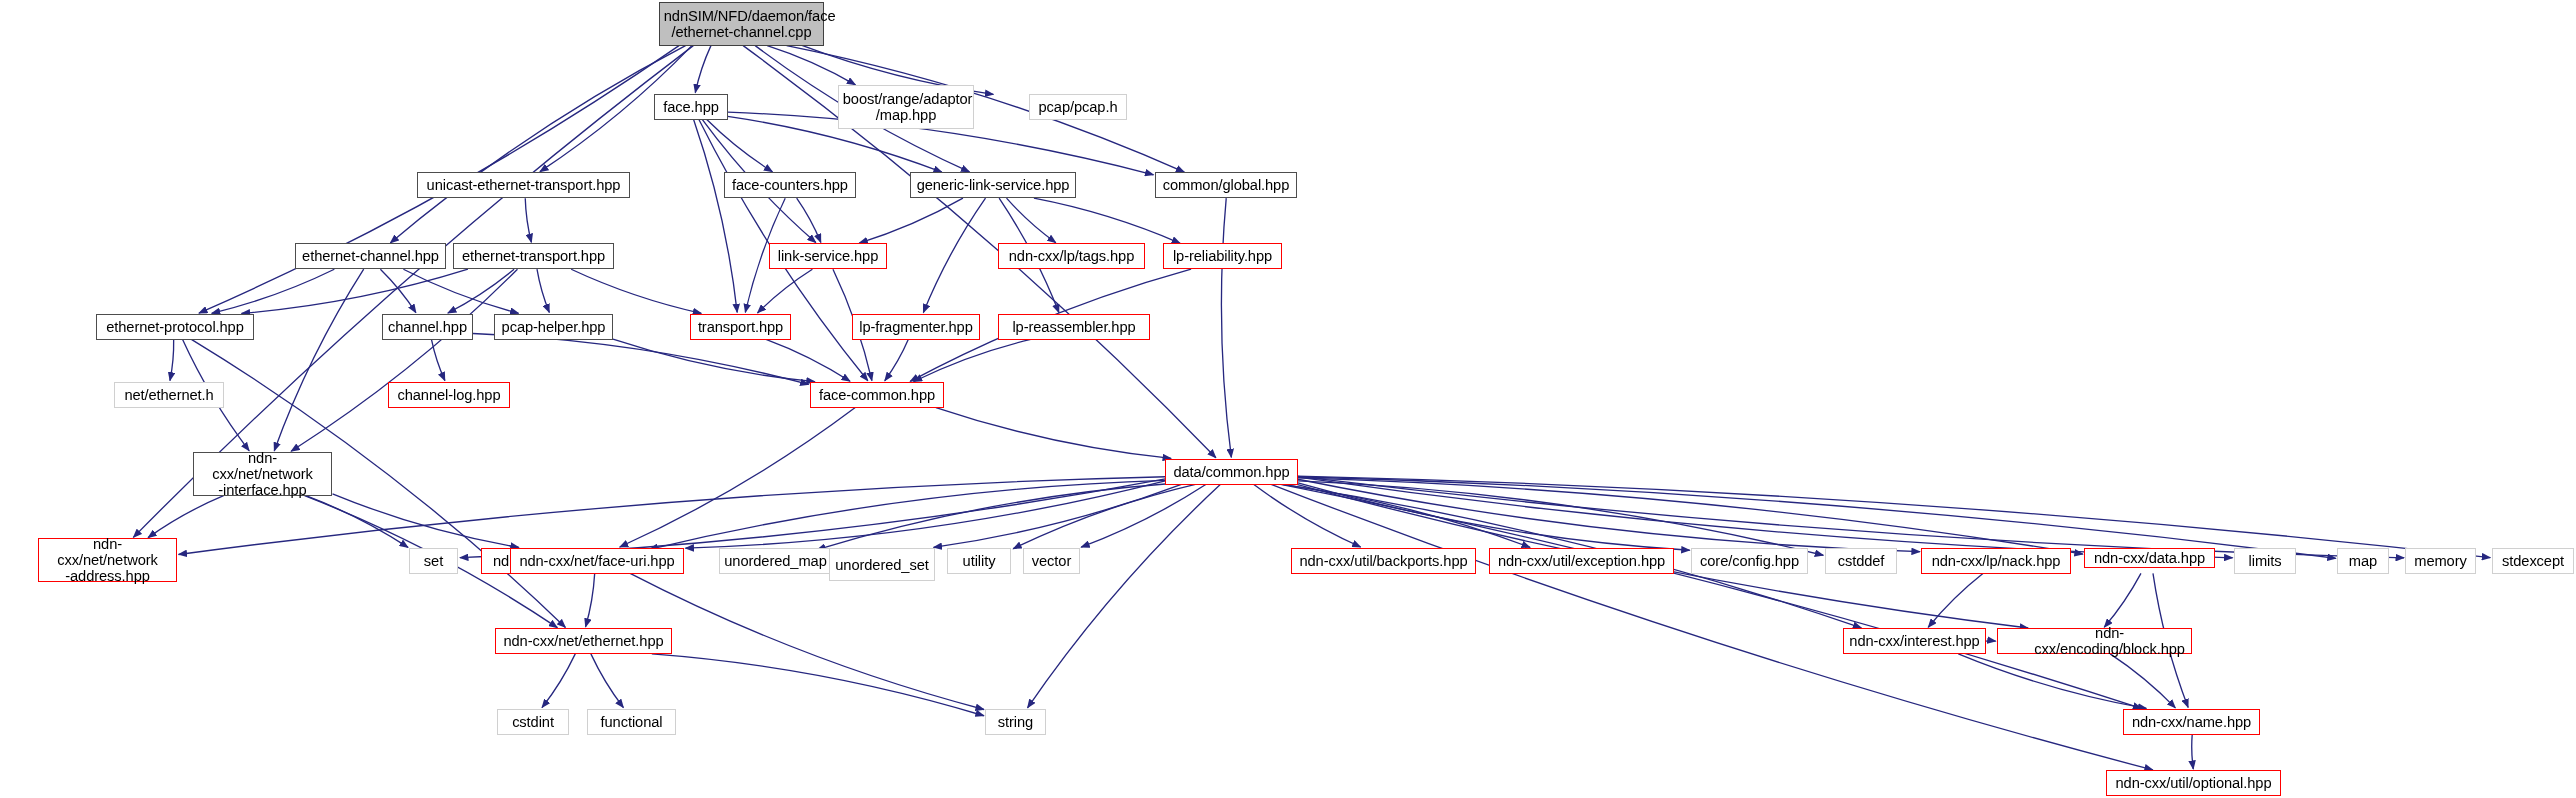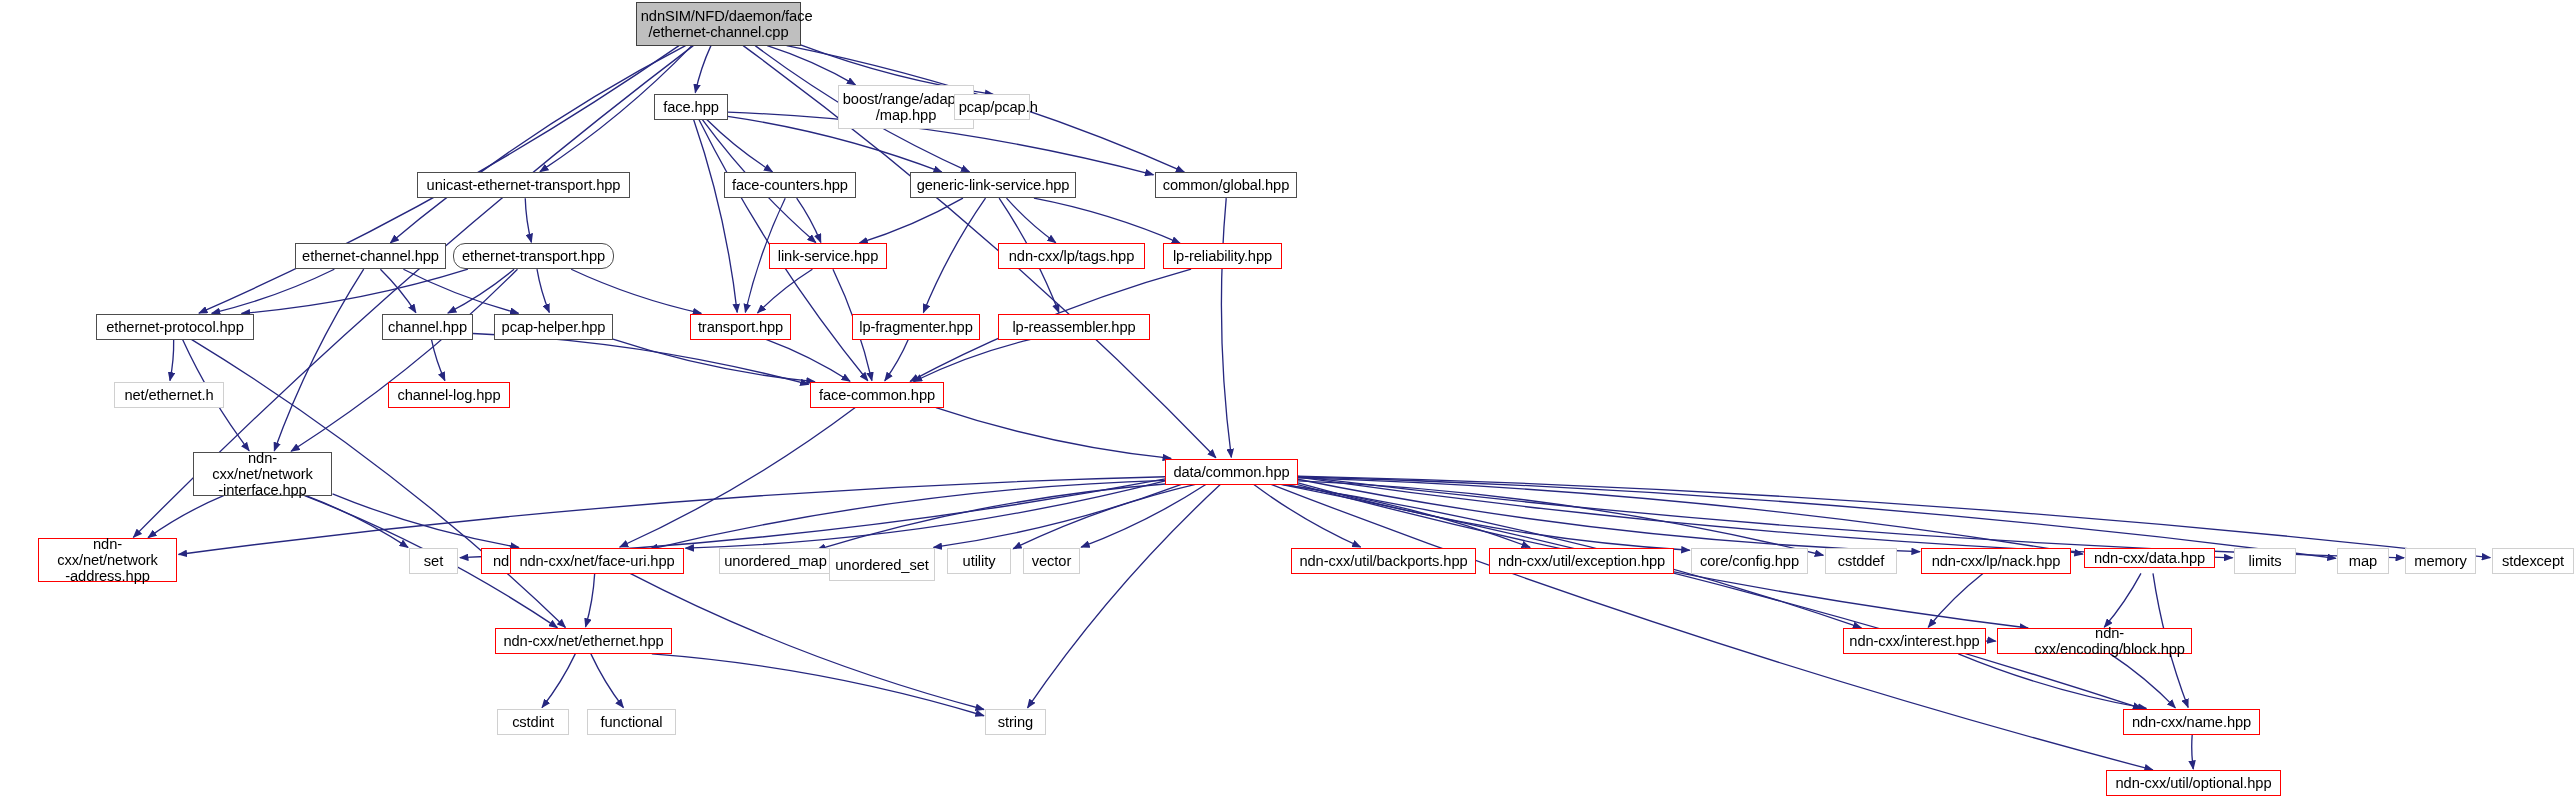--- a/index.html
+++ b/index.html
@@ -43,20 +43,21 @@
     color: #000000;
     background: #ffffff;
     white-space: pre-line;
     letter-spacing: -0.1px;
     padding: 0 3.8px;
   }
   
   .node.root {
     background: #bfbfbf;
     border: 1.9px solid #404040;
+    margin-left: 23px;
   }
   .node.local {
     background: #ffffff;
     border: 1.5px solid #4d4d4d;
   }
   .node.redlink {
     background: #ffffff;
     border: 1.5px solid #ff0000;
   }
   .node.system {
@@ -166,28 +167,28 @@
         <path d="M2067.0,690.0 Q2163.1,729.7 2265.5,747.6" fill="none" stroke="#26277f" stroke-width="1.4" marker-end="url(#arrowhead)"></path>
         <path d="M2227.3,690.0 Q2264.8,714.7 2296.1,747.0" fill="none" stroke="#26277f" stroke-width="1.4" marker-end="url(#arrowhead)"></path>
         <path d="M2313.9,775.0 Q2312.5,793.3 2315.0,811.5" fill="none" stroke="#26277f" stroke-width="1.4" marker-end="url(#arrowhead)"></path>
       </g>
   </svg>
   <div id="node-layer">
       <div class="node root" style="left: 636px; top: 1.9px; width: 165px; height: 44px;"><span class="node-label">ndnSIM/NFD/daemon/face
 /ethernet-channel.cpp</span></div>
       <div class="node system" style="left: 838px; top: 85px; width: 136px; height: 44px;"><span class="node-label">boost/range/adaptor
 /map.hpp</span></div>
-      <div class="node system" style="left: 954px; top: 94px; width: 76px; height: 25.6px;"><span class="node-label">pcap/pcap.h</span></div>
+      <div class="node system" style="left: 1029px; top: 94px; width: 98px; height: 25.6px;"><span class="node-label">pcap/pcap.h</span></div>
       <div class="node local" style="left: 654px; top: 94px; width: 74px; height: 25.6px;"><span class="node-label">face.hpp</span></div>
       <div class="node local" style="left: 417px; top: 172px; width: 213px; height: 25.6px;"><span class="node-label">unicast-ethernet-transport.hpp</span></div>
       <div class="node local" style="left: 724px; top: 172px; width: 132px; height: 25.6px;"><span class="node-label">face-counters.hpp</span></div>
       <div class="node local" style="left: 910px; top: 172px; width: 166px; height: 25.6px;"><span class="node-label">generic-link-service.hpp</span></div>
       <div class="node local" style="left: 1155px; top: 172px; width: 142px; height: 25.6px;"><span class="node-label">common/global.hpp</span></div>
       <div class="node local" style="left: 295px; top: 243px; width: 151px; height: 25.6px;"><span class="node-label">ethernet-channel.hpp</span></div>
-      <div class="node local" style="left: 453px; top: 243px; width: 161px; height: 25.6px; border-radius: 12px;"><span class="node-label">ethernet-transport.hpp</span></div>
+      <div class="node local" style="left: 453px; top: 243px; width: 161px; height: 25.6px;"><span class="node-label">ethernet-transport.hpp</span></div>
       <div class="node redlink" style="left: 769px; top: 243px; width: 118px; height: 25.6px;"><span class="node-label">link-service.hpp</span></div>
       <div class="node redlink" style="left: 998px; top: 243px; width: 147px; height: 25.6px;"><span class="node-label">ndn-cxx/lp/tags.hpp</span></div>
       <div class="node redlink" style="left: 1163px; top: 243px; width: 119px; height: 25.6px;"><span class="node-label">lp-reliability.hpp</span></div>
       <div class="node local" style="left: 382px; top: 314px; width: 91px; height: 25.6px;"><span class="node-label">channel.hpp</span></div>
       <div class="node local" style="left: 494px; top: 314px; width: 119px; height: 25.6px;"><span class="node-label">pcap-helper.hpp</span></div>
       <div class="node redlink" style="left: 690px; top: 314px; width: 101px; height: 25.6px;"><span class="node-label">transport.hpp</span></div>
       <div class="node redlink" style="left: 852px; top: 314px; width: 128px; height: 25.6px;"><span class="node-label">lp-fragmenter.hpp</span></div>
       <div class="node redlink" style="left: 998px; top: 314px; width: 152px; height: 25.6px;"><span class="node-label">lp-reassembler.hpp</span></div>
       <div class="node local" style="left: 96px; top: 314px; width: 158px; height: 25.6px;"><span class="node-label">ethernet-protocol.hpp</span></div>
       <div class="node system" style="left: 114px; top: 382px; width: 110px; height: 25.6px;"><span class="node-label">net/ethernet.h</span></div>

